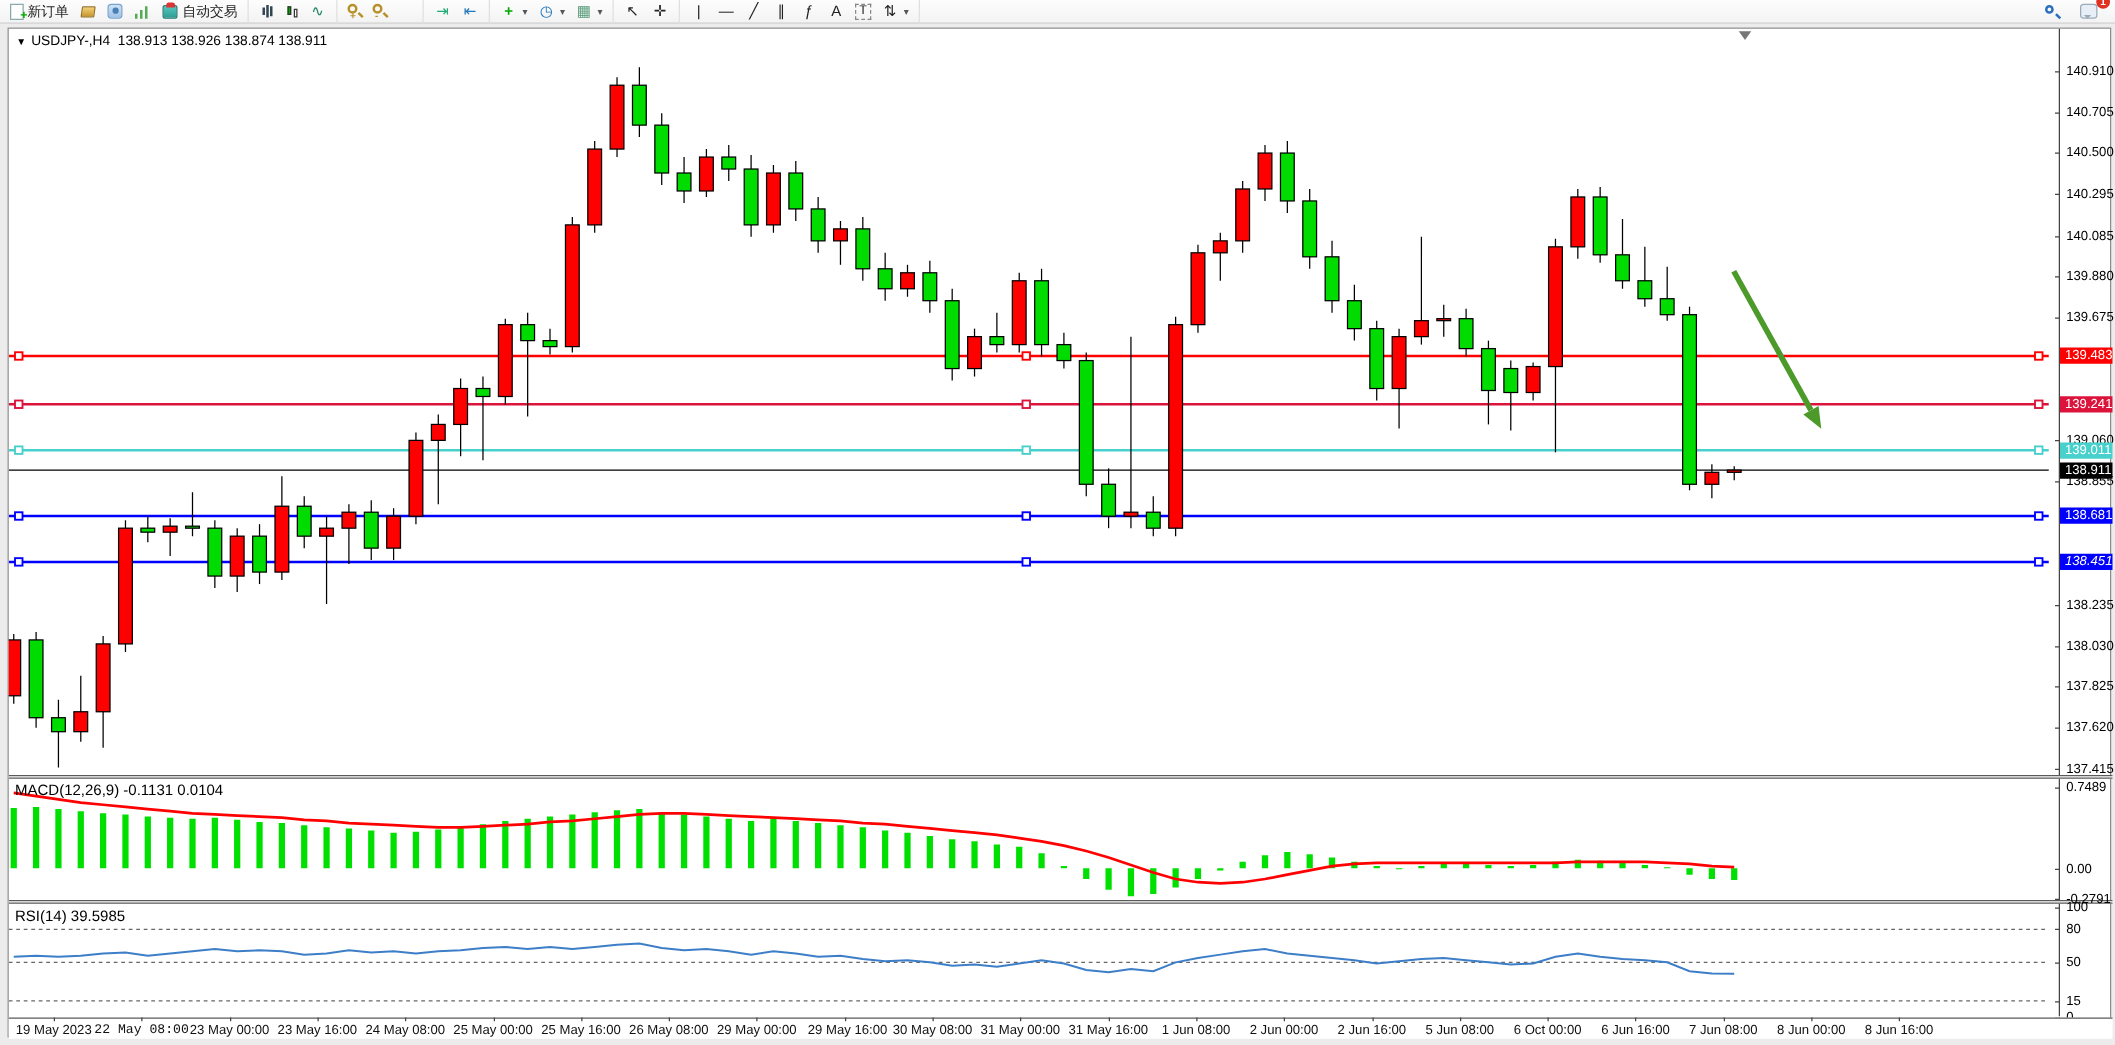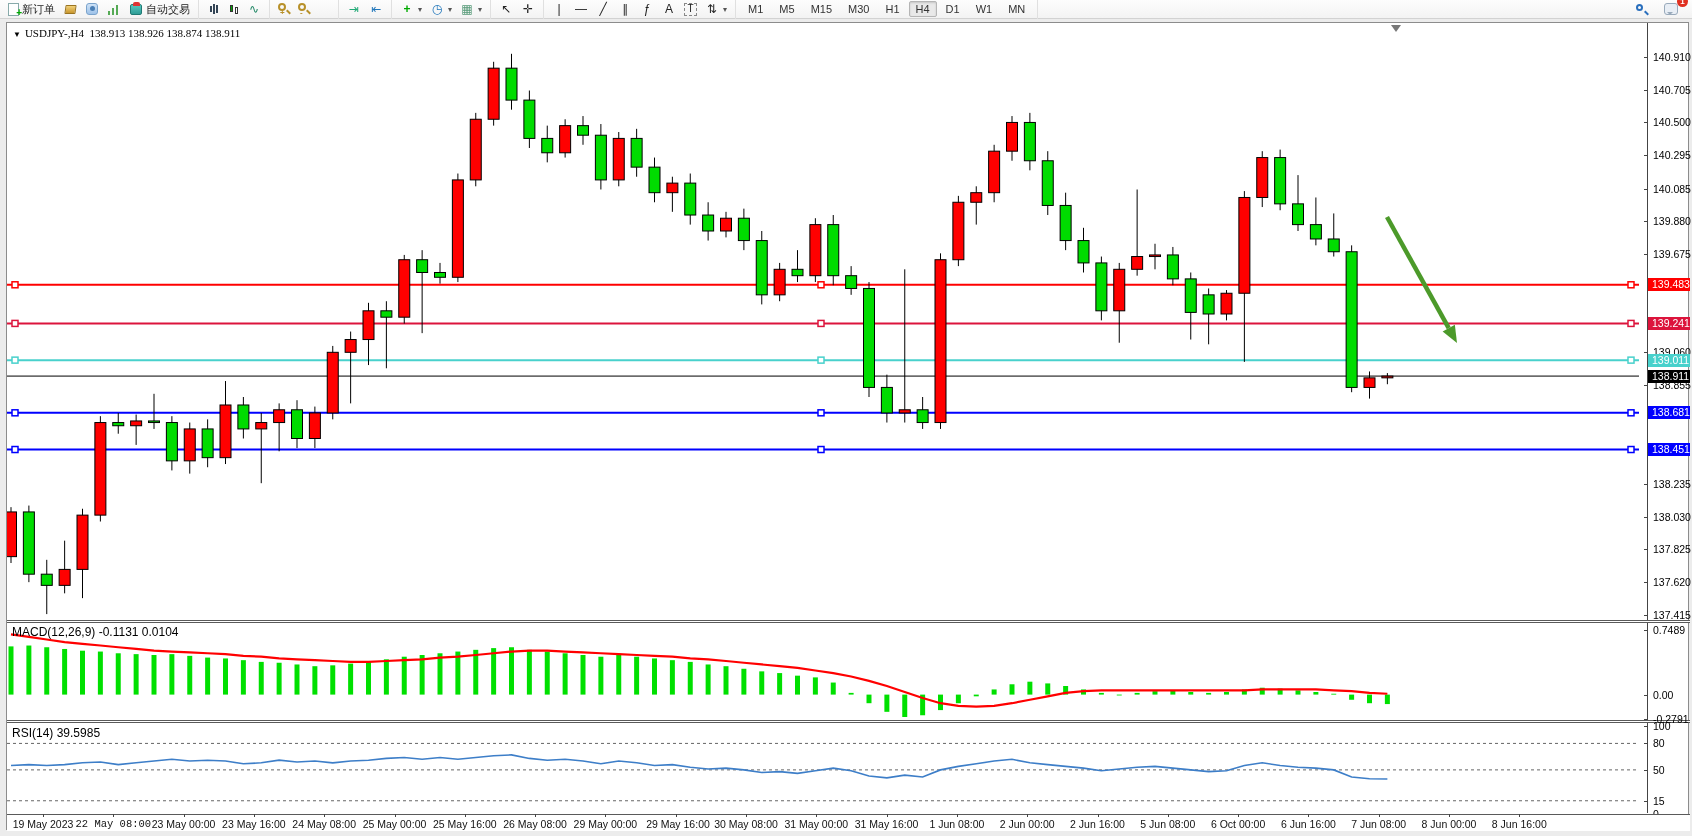--- a/index.html
+++ b/index.html
@@ -45,21 +45,21 @@
   .ic-chat:after { content:""; position:absolute; left:2px; bottom:-4px; border:3px solid transparent; border-top-color:#9ab; }
   .badge { position:absolute; right:-6px; top:-5px; min-width:11px; height:11px; background:#e03020; color:#fff;
     border-radius:6px; font-size:8px; line-height:11px; text-align:center; padding:0 2px; font-weight:bold; }
 
   
   #chartwin { position:absolute; left:6px; top:22px; width:1683px; height:808px;
     background:#fff; border:1px solid #8c8c8c; }
   .pane-sep { position:absolute; left:0; width:1683px; height:3px;
     border-top:1px solid #5a5a5a; border-bottom:1px solid #5a5a5a; background:#fff; z-index:6; }
   #v-axis-line { position:absolute; top:0; height:790px; left:1640px; width:1px; background:#444; z-index:5; }
-  #chart-title { position:absolute; left:6px; top:4px; font-size:11px; color:#000; z-index:9; white-space:nowrap;font-family:Liberation Serif, serif; }
+  #chart-title { position:absolute; left:6px; top:4px; font-size:11px; color:#000; z-index:9; white-space:nowrap; }
   #chart-title .dd { font-size:8px; margin-right:4px; }
   #shift-marker { position:absolute; left:1384px; top:2px; width:0; height:0; z-index:9;
     border-left:5px solid transparent; border-right:5px solid transparent; border-top:7px solid #777; }
   svg { position:absolute; display:block; z-index:3; }
   #price-axis { position:absolute; left:1641px; top:0; width:42px; height:790px; z-index:7; }
   .ax-lab { position:absolute; left:0; font-size:10.5px; color:#000; white-space:nowrap; padding-left:5px; }
   .ax-tick { position:absolute; left:-4px; width:4px; height:1px; background:#444; }
   .px-flag { position:absolute; left:0; width:42px; height:13px; font-size:10.5px; line-height:13px;
     color:#fff; padding-left:4px; z-index:8; white-space:nowrap; }
   #time-axis { position:absolute; left:0; top:791px; width:1683px; height:17px; border-top:1px solid #5a5a5a;
@@ -197,31 +197,20 @@
           <span class="tb-ico">A</span>
         </div>
       <div class="tb-btn">
           <span class="tb-ico" style="border:1px dashed #888;font-size:10px;width:13px;height:13px;">T</span>
         </div>
       <div class="tb-btn">
           <span class="tb-ico">⇅</span>
           <span class="tb-caret">▾</span>
         </div>
     </div>
-    <div class="tb-group" id="tf-group">
-        <div class="tf-btn">M1</div>
-        <div class="tf-btn">M5</div>
-        <div class="tf-btn">M15</div>
-        <div class="tf-btn">M30</div>
-        <div class="tf-btn">H1</div>
-        <div class="tf-btn active">H4</div>
-        <div class="tf-btn">D1</div>
-        <div class="tf-btn">W1</div>
-        <div class="tf-btn">MN</div>
-      </div>
     <div class="tb-group" id="tb-right">
       <div class="tb-btn">
           <span class="tb-ico ic-search">
             <b></b>
             <i></i>
           </span>
         </div>
       <div class="tb-btn" style="position:relative;">
         <span class="tb-ico ic-chat"></span>
         <span class="badge">1</span>
@@ -531,21 +520,21 @@
         <div class="ax-lab" style="top: 689.631px;">-0.2791<span class="ax-tick" style="top: 6px;"></span></div>
         <div class="ax-lab" style="top: 696.765px;">100<span class="ax-tick" style="top: 6px;"></span></div>
         <div class="ax-lab" style="top: 714.412px;">80<span class="ax-tick" style="top: 6px;"></span></div>
         <div class="ax-lab" style="top: 740.882px;">50<span class="ax-tick" style="top: 6px;"></span></div>
         <div class="ax-lab" style="top: 771.765px;">15<span class="ax-tick" style="top: 6px;"></span></div>
         <div class="ax-lab" style="top: 785px;">0<span class="ax-tick" style="top: 6px;"></span></div>
         <div class="px-flag" style="top: 255.286px; background: rgb(255, 0, 0); color: rgb(255, 255, 255);">139.483</div>
         <div class="px-flag" style="top: 293.916px; background: rgb(220, 20, 60); color: rgb(255, 255, 255);">139.241</div>
         <div class="px-flag" style="top: 330.629px; background: rgb(72, 209, 204); color: rgb(255, 255, 255);">139.011</div>
         <div class="px-flag" style="top: 383.306px; background: rgb(0, 0, 255); color: rgb(255, 255, 255);">138.681</div>
-        <div class="px-flag" style="top: 420.02px; background: rgb(0, 0, 255); color: rgb(255, 255, 255);">138.451</div>
+        <div class="px-flag" style="top: 420.02px; background: rgb(0, 0, 255); color: rgb(255, 255, 255); font-style: italic;">138.451</div>
         <div class="px-flag" style="top: 346.592px; background: rgb(0, 0, 0); color: rgb(255, 255, 255);">138.911</div>
       </div>
     <div id="time-axis">
         <div class="t-lab" style="left: 36px;">19 May 2023</div>
         <div class="t-tick" style="left: 36px;"></div>
         <div class="t-lab" style="left: 106.3px; font-family: Liberation Mono, monospace;">22 May 08:00</div>
         <div class="t-tick" style="left: 106.3px;"></div>
         <div class="t-lab" style="left: 176.6px;">23 May 00:00</div>
         <div class="t-tick" style="left: 176.6px;"></div>
         <div class="t-lab" style="left: 246.9px;">23 May 16:00</div>

